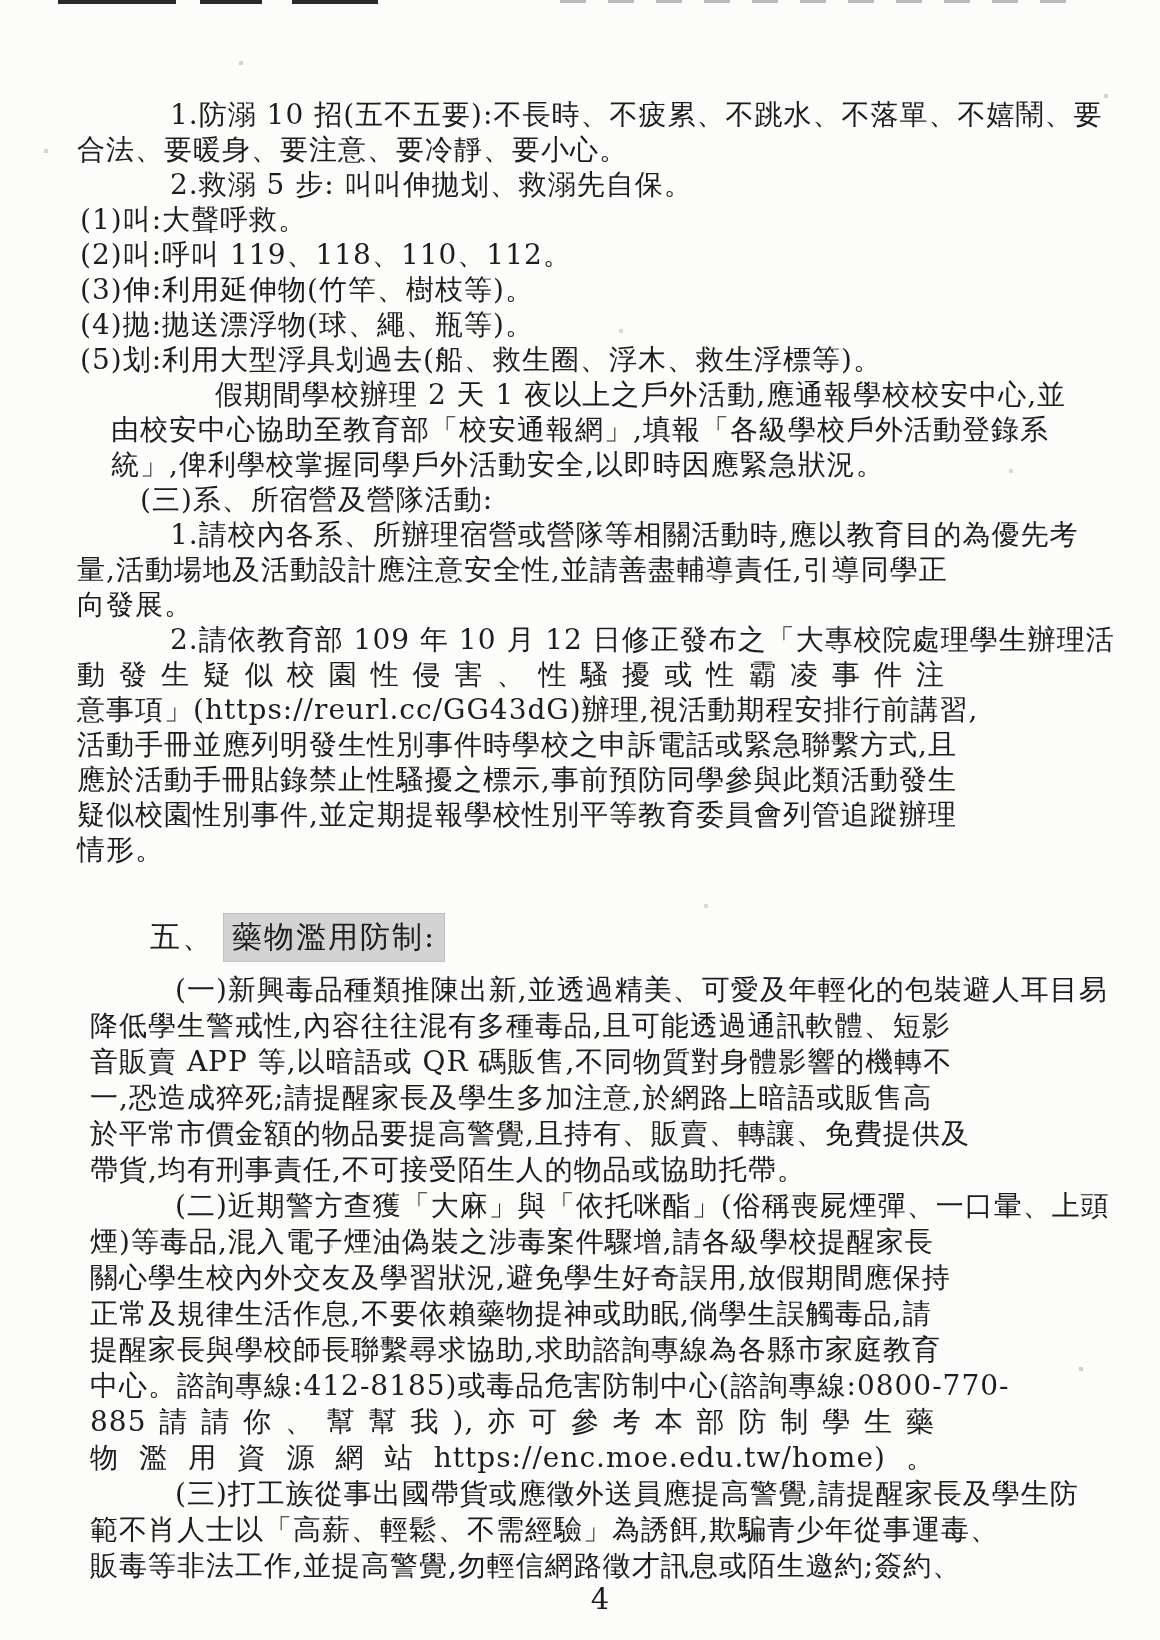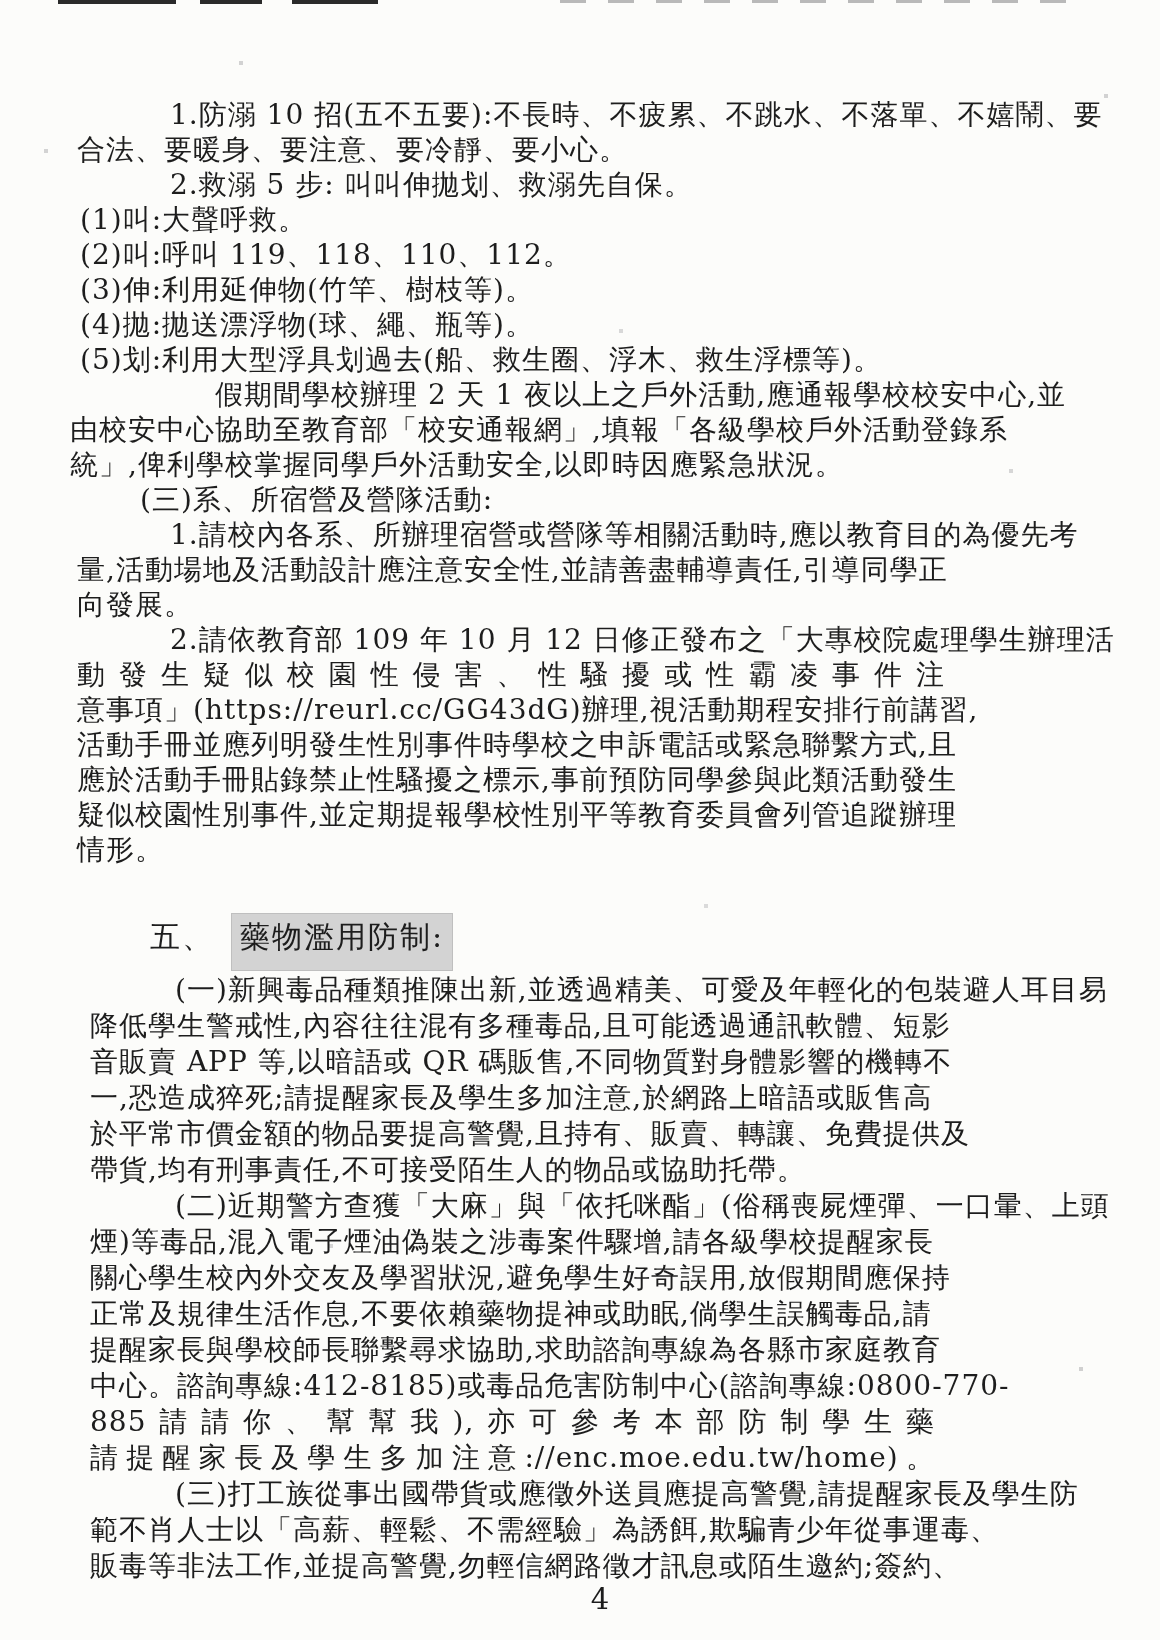--- a/index.html
+++ b/index.html
@@ -28,37 +28,37 @@
       160px 1560px 0 1px #d7d7d7, 705px 905px 0 1px #dadada, 1010px 470px 0 1px #d6d6d6,
       240px 62px 0 1px #d2d2d2;}
 
   .content{position:absolute;top:97px;left:0;width:1160px;}
 
   .ln{font-size:28px;line-height:35px;letter-spacing:1px;white-space:nowrap;}
   .drug .ln{line-height:36px;}
 
   
   .l0{margin-left:140px;}
-  .hangcont{margin-left:70px;}
+  .hangcont{margin-left:111px;}
   .paren{margin-left:80px;}
   .num{margin-left:170px;}
   .numcont{margin-left:77px;}
   .hangfirst{margin-left:215px;}
   .item2{margin-left:175px;}
   .item2cont{margin-left:90px;}
 
   
   .spread{width:868px;white-space:normal;word-break:break-all;
           text-align:justify;text-align-last:justify;}
   .spread2{width:845px;white-space:normal;word-break:break-all;
            text-align:justify;text-align-last:justify;}
 
   .sec-heading{margin:48px 0 13px 150px;font-size:30px;line-height:44px;
                font-weight:normal;letter-spacing:2px;}
-  .hl{padding:5px 8px 16px 8px;margin-left:18px;box-shadow:0 0 0 1px #bfbfbf;}
+  .hl{padding:5px 8px 7px 8px;margin-left:10px;box-shadow:0 0 0 1px #bfbfbf;}
 
   .pageno{position:absolute;top:1582px;left:0;width:1160px;text-align:center;
           text-indent:40px;font-size:29px;line-height:35px;}
 </style>
 </head>
 <body>
 
 <div class="page">
 
   <div class="dash d1"></div>
@@ -104,21 +104,21 @@
       <div class="ln item2cont">一,恐造成猝死;請提醒家長及學生多加注意,於網路上暗語或販售高</div>
       <div class="ln item2cont">於平常市價金額的物品要提高警覺,且持有、販賣、轉讓、免費提供及</div>
       <div class="ln item2cont">帶貨,均有刑事責任,不可接受陌生人的物品或協助托帶。</div>
       <div class="ln item2">(二)近期警方查獲「大麻」與「依托咪酯」(俗稱喪屍煙彈、一口暈、上頭</div>
       <div class="ln item2cont">煙)等毒品,混入電子煙油偽裝之涉毒案件驟增,請各級學校提醒家長</div>
       <div class="ln item2cont">關心學生校內外交友及學習狀況,避免學生好奇誤用,放假期間應保持</div>
       <div class="ln item2cont">正常及規律生活作息,不要依賴藥物提神或助眠,倘學生誤觸毒品,請</div>
       <div class="ln item2cont">提醒家長與學校師長聯繫尋求協助,求助諮詢專線為各縣市家庭教育</div>
       <div class="ln item2cont">中心。諮詢專線:412-8185)或毒品危害防制中心(諮詢專線:0800-770-</div>
       <div class="ln item2cont spread2">885請請你、幫幫我),亦可參考本部防制學生藥</div>
-      <div class="ln item2cont spread2">請提醒家長及學生多加注意://enc.moe.edu.tw/home)。</div>
+      <div class="ln item2cont spread2">物濫用資源網站https://enc.moe.edu.tw/home)。</div>
       <div class="ln item2">(三)打工族從事出國帶貨或應徵外送員應提高警覺,請提醒家長及學生防</div>
       <div class="ln item2cont">範不肖人士以「高薪、輕鬆、不需經驗」為誘餌,欺騙青少年從事運毒、</div>
       <div class="ln item2cont">販毒等非法工作,並提高警覺,勿輕信網路徵才訊息或陌生邀約;簽約、</div>
     </section>
 
   </main>
 
   <footer class="pageno">4</footer>
 </div>
 

